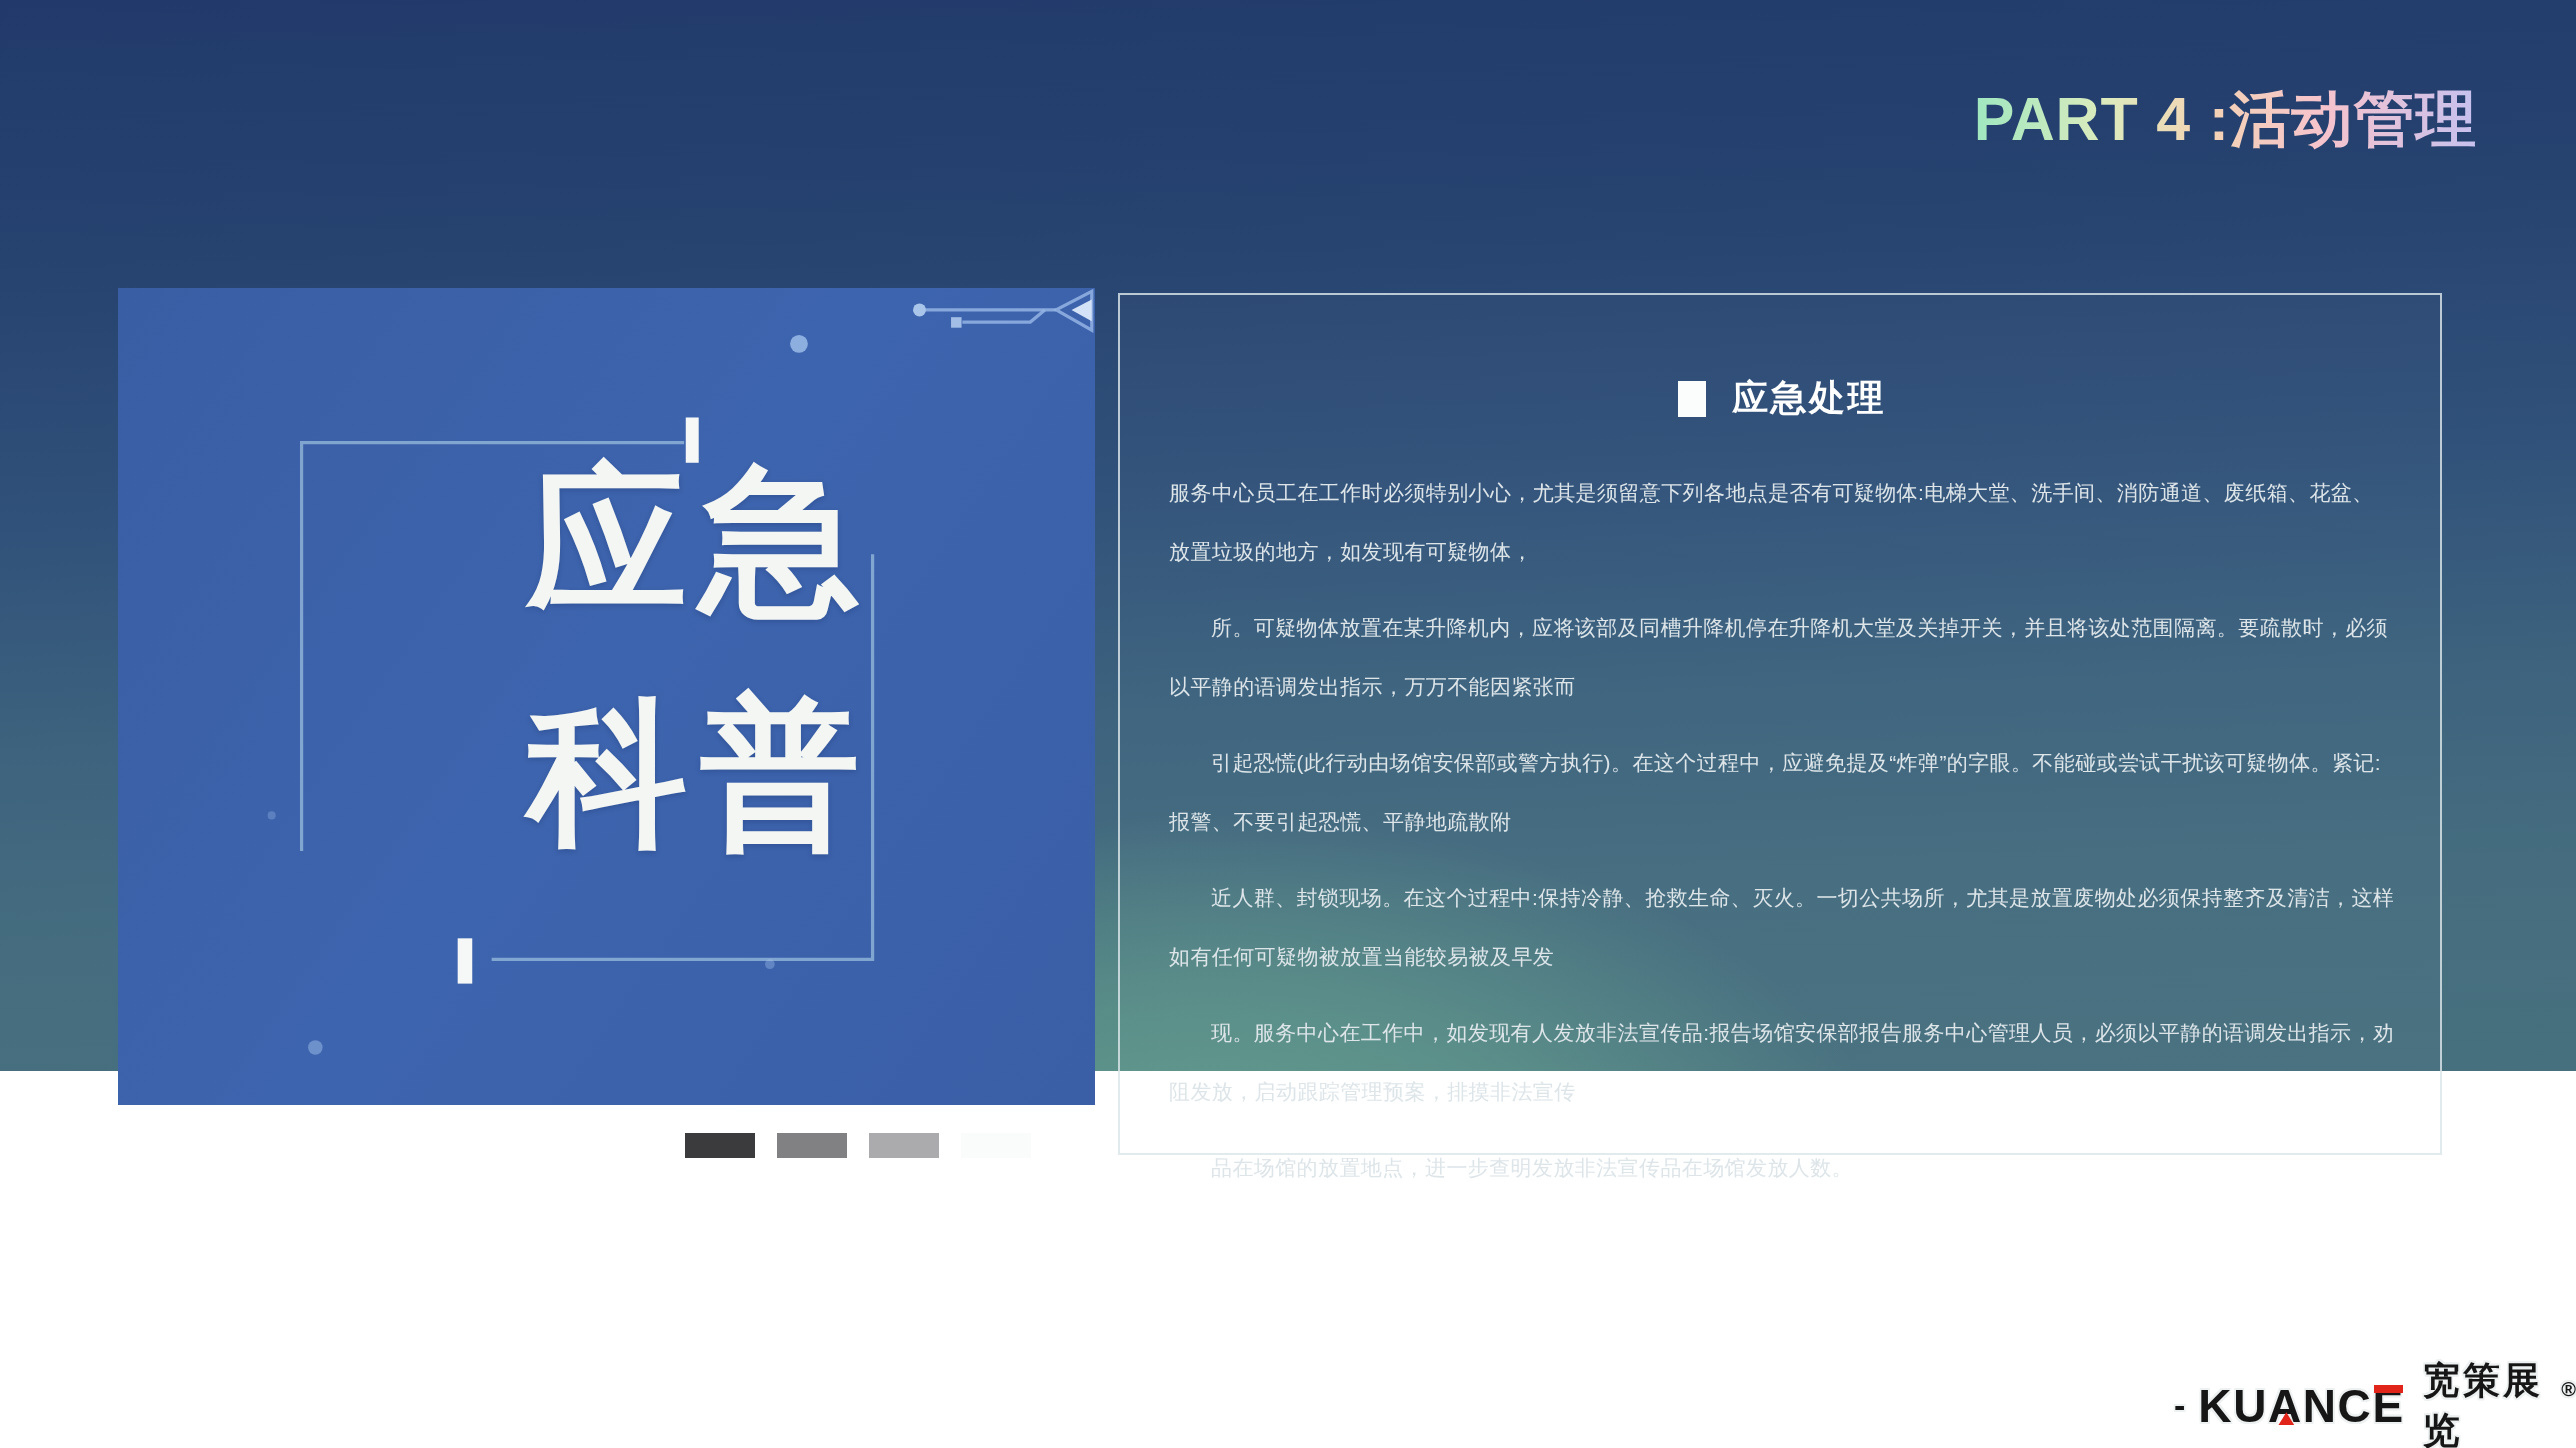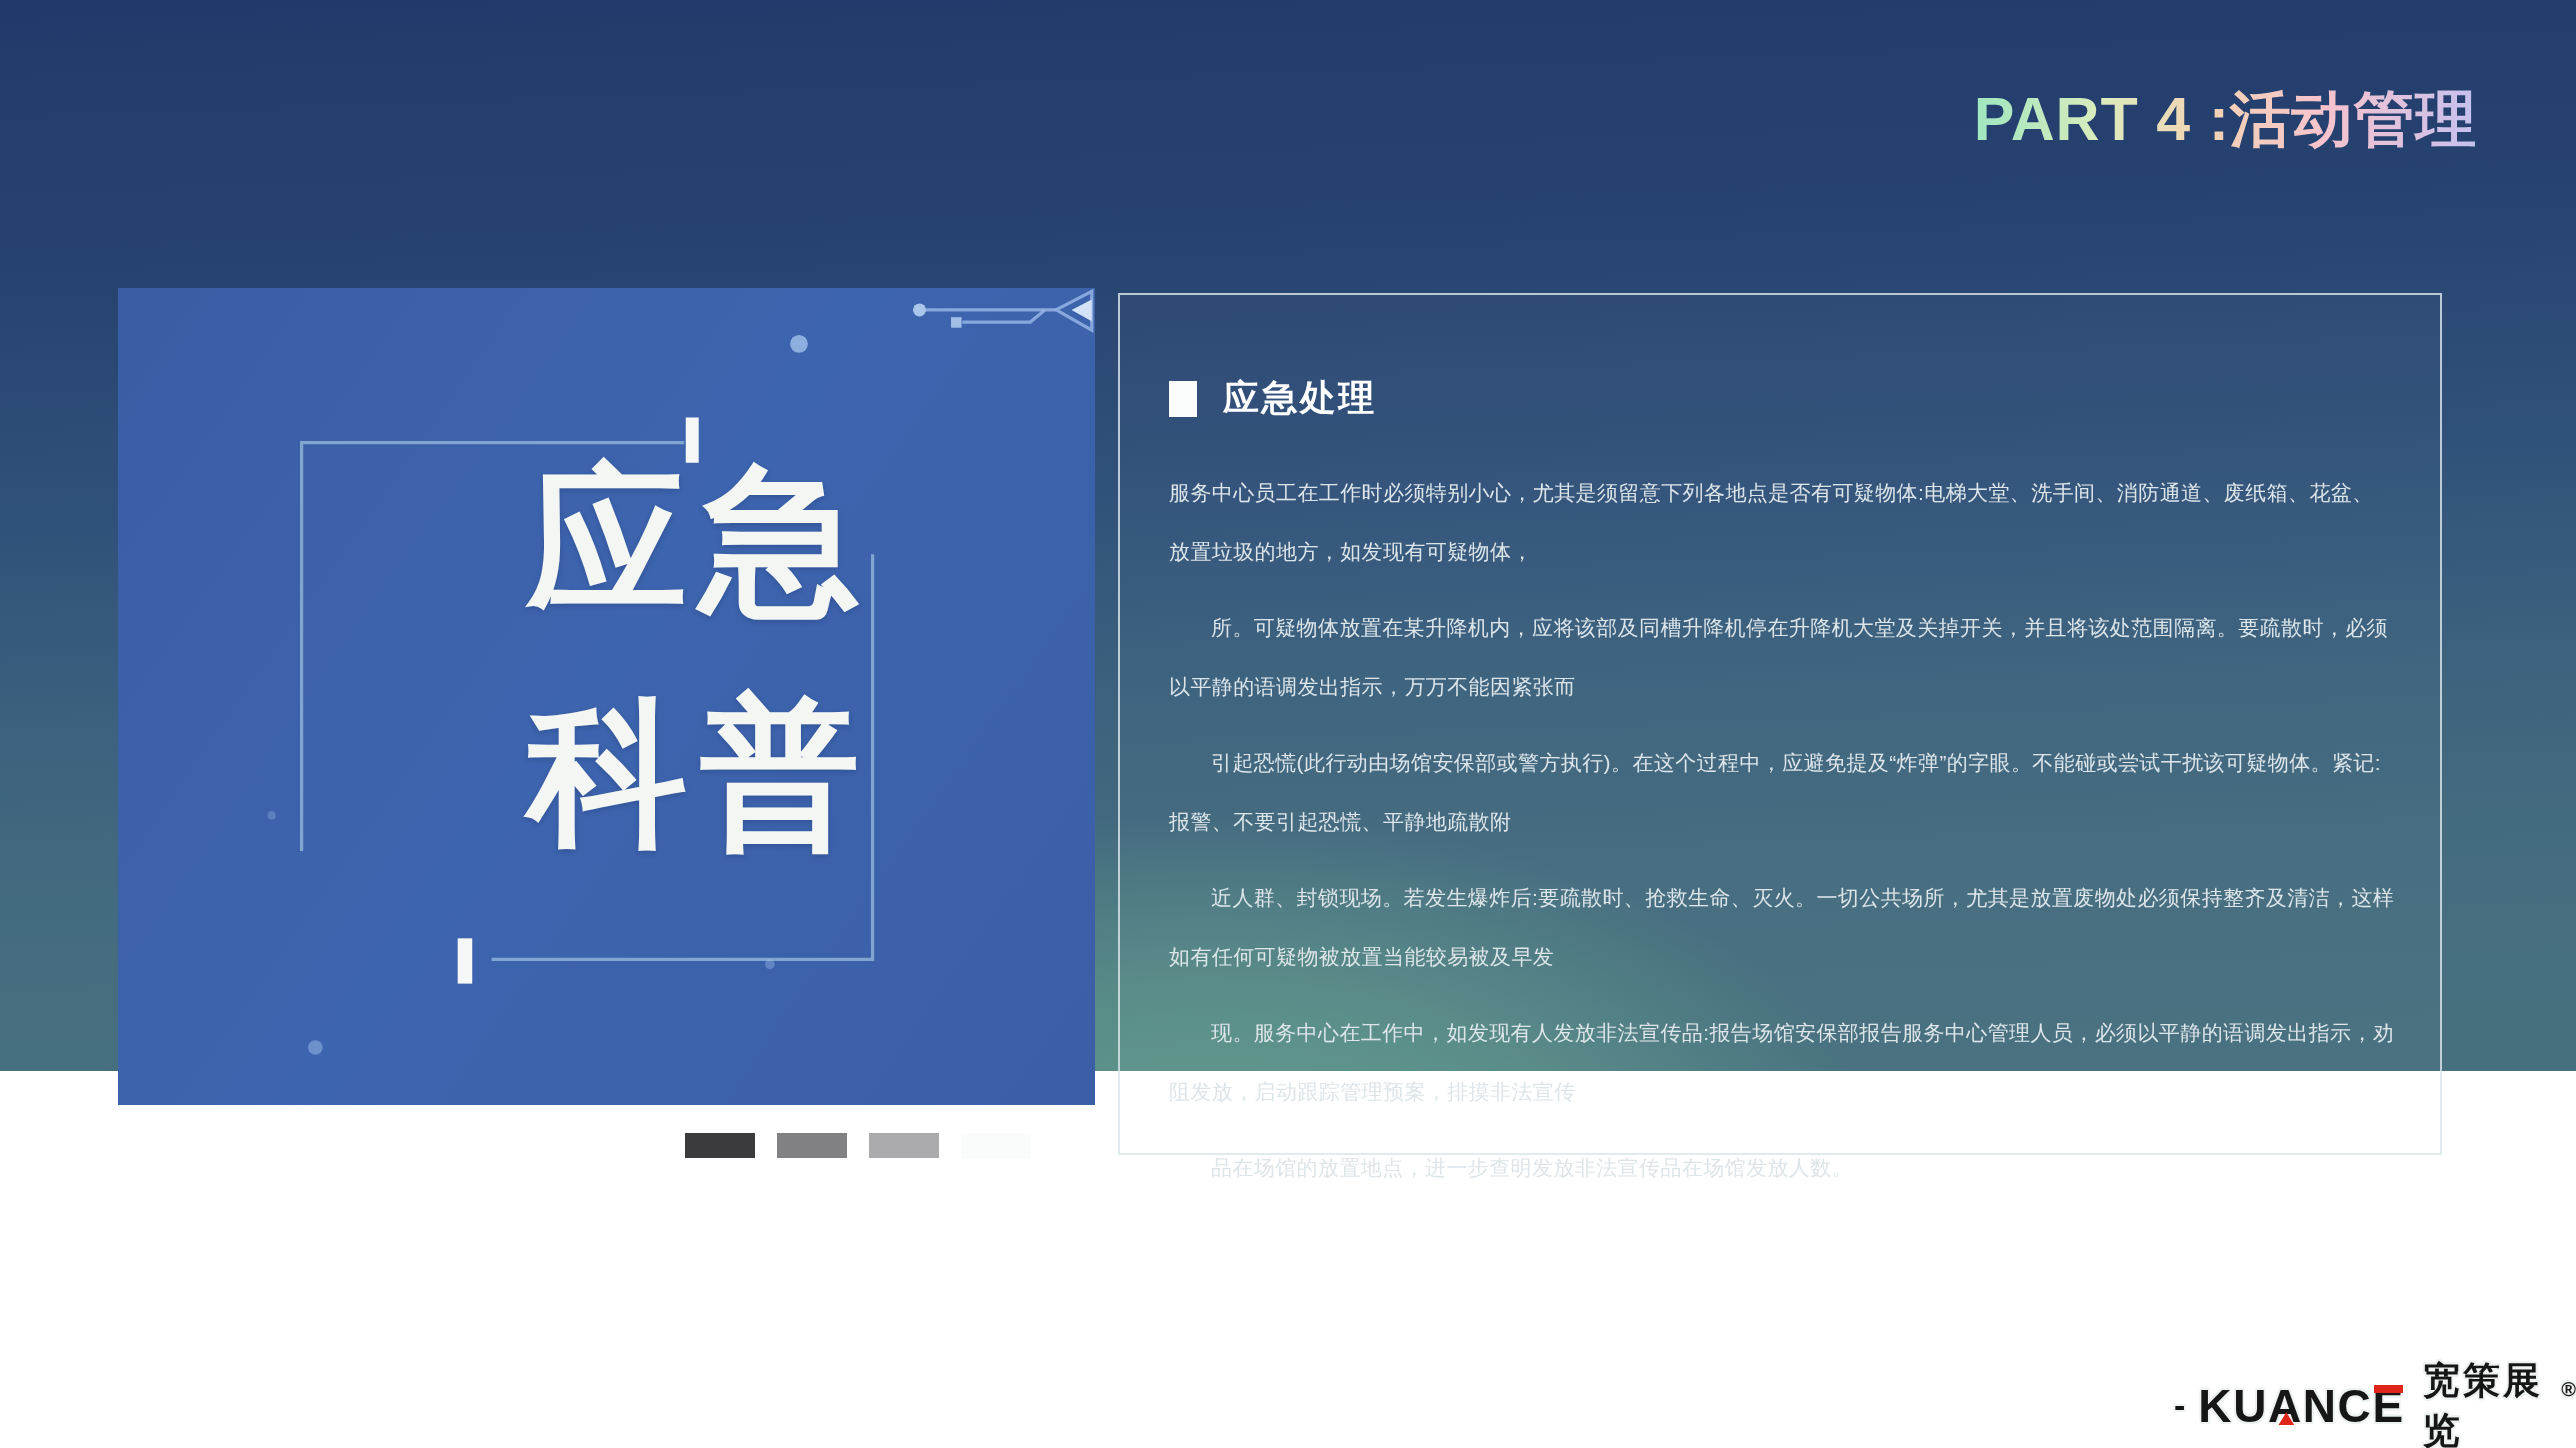--- a/index.html
+++ b/index.html
@@ -39,21 +39,21 @@
     text-shadow: 0 2.4px 4.9px rgba(20,40,90,0.25);
   }
 
   
   .panel {
     position: absolute; left: 1118px; top: 293px; width: 1324px; height: 862px;
     border: 2.4px solid rgba(219,229,233,0.82);
     background: rgba(255,255,255,0.02);
     padding: 79px 45px 0 49px;
   }
-  .panel-heading { display: flex; align-items: center; gap: 26px; margin-bottom: 40px; }
+  .panel-heading { display: flex; align-items: center; gap: 26px; margin-bottom: 40px; justify-content: center; }
   .heading-square { width: 28px; height: 36px; background: #fbfdfd; flex: 0 0 auto; }
   .heading-text { font-size: 36px; font-weight: bold; color: #ffffff; letter-spacing: 2.4px; }
   .panel-body p {
     margin: 10px 0 17px 0; font-size: 21px; line-height: 59px;
     color: #dde5e9; letter-spacing: 0.4px;
   }
   .panel-body p.indent { text-indent: 2em; }
 
   
   .pagination { position: absolute; left: 685px; top: 1133px; display: flex; gap: 22px; }
@@ -122,21 +122,21 @@
 
   <div class="panel">
     <div class="panel-heading">
       <div class="heading-square"></div>
       <div class="heading-text">应急处理</div>
     </div>
     <div class="panel-body">
       <p>服务中心员工在工作时必须特别小心，尤其是须留意下列各地点是否有可疑物体:电梯大堂、洗手间、消防通道、废纸箱、花盆、放置垃圾的地方，如发现有可疑物体，</p>
       <p class="indent">所。可疑物体放置在某升降机内，应将该部及同槽升降机停在升降机大堂及关掉开关，并且将该处范围隔离。要疏散时，必须以平静的语调发出指示，万万不能因紧张而</p>
       <p class="indent">引起恐慌(此行动由场馆安保部或警方执行)。在这个过程中，应避免提及“炸弹”的字眼。不能碰或尝试干扰该可疑物体。紧记:报警、不要引起恐慌、平静地疏散附</p>
-      <p class="indent">近人群、封锁现场。若发生爆炸后:要疏散时、抢救生命、灭火。一切公共场所，尤其是放置废物处必须保持整齐及清洁，这样如有任何可疑物被放置当能较易被及早发</p>
+      <p class="indent">近人群、封锁现场。在这个过程中:保持冷静、抢救生命、灭火。一切公共场所，尤其是放置废物处必须保持整齐及清洁，这样如有任何可疑物被放置当能较易被及早发</p>
       <p class="indent">现。服务中心在工作中，如发现有人发放非法宣传品:报告场馆安保部报告服务中心管理人员，必须以平静的语调发出指示，劝阻发放，启动跟踪管理预案，排摸非法宣传</p>
       <p class="indent">品在场馆的放置地点，进一步查明发放非法宣传品在场馆发放人数。</p>
     </div>
   </div>
 
   <div class="pagination">
     <div class="bar" style="background:#3b3b3d"></div>
     <div class="bar" style="background:#818183"></div>
     <div class="bar" style="background:#ababad"></div>
     <div class="bar" style="background:rgba(231,243,240,0.22)"></div>

